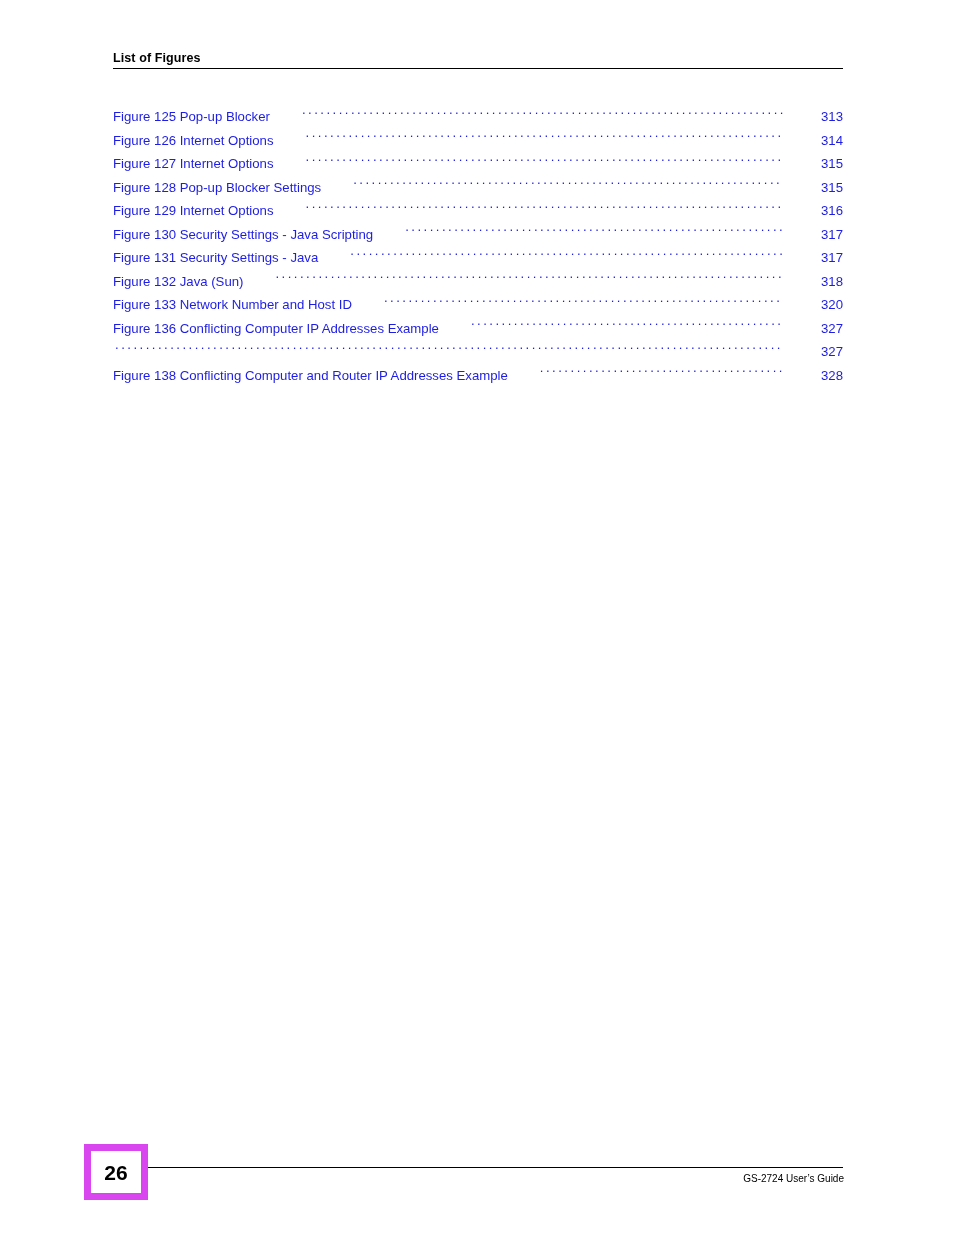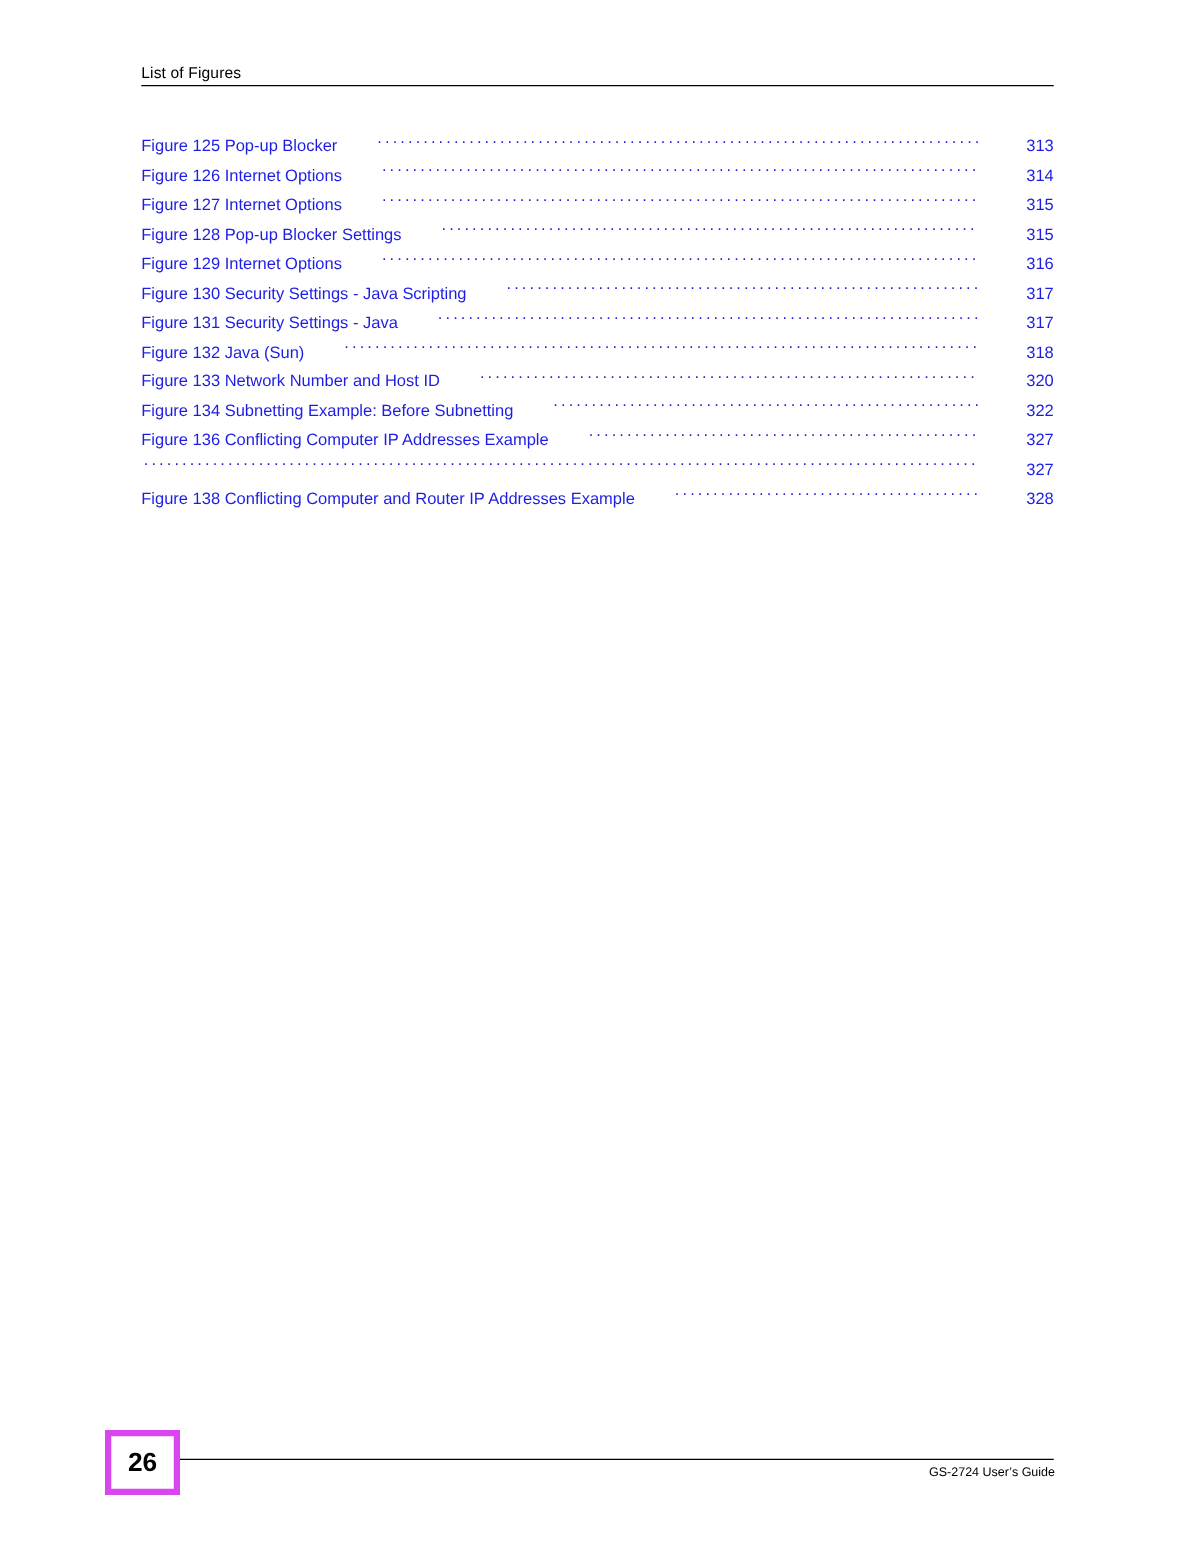--- a/index.html
+++ b/index.html
@@ -27,20 +27,21 @@
     left: 113px;
     top: 50px;
     width: 730px;
   }
   .header-title {
     font-size: 12.5px;
     color: #000000;
     line-height: 16px;
     letter-spacing: 0.1px;
     white-space: nowrap;
+    font-weight: bold;
   }
   .header-rule {
     margin-top: 2px;
     width: 730px;
     height: 0;
     border-top: 1.6px solid #000000;
   }
 
   
   .toc {
@@ -94,21 +95,21 @@
     top: 1144px;
     width: 760px;
     height: 50px;
   }
   .footer-pagebox {
     position: absolute;
     left: 0;
     top: 0;
     width: 50px;
     height: 42px;
-    border: 5px solid #d946ef;
+    border: 7px solid #d946ef;
     display: flex;
     align-items: center;
     justify-content: center;
     background: #ffffff;
     z-index: 2;
   }
   .footer-pagenum {
     font-size: 21px;
     font-weight: bold;
     color: #000000;
@@ -181,25 +182,20 @@
       </div>
       <div class="toc-entry">
         <span class="toc-label">Figure 132 Java (Sun)</span>
         <span class="toc-leader"></span>
         <span class="toc-page">318</span>
       </div>
       <div class="toc-entry">
         <span class="toc-label">Figure 133 Network Number and Host ID</span>
         <span class="toc-leader"></span>
         <span class="toc-page">320</span>
-      </div>
-      <div class="toc-entry">
-        <span class="toc-label">Figure 134 Subnetting Example: Before Subnetting</span>
-        <span class="toc-leader"></span>
-        <span class="toc-page">322</span>
       </div>
       <div class="toc-entry">
         <span class="toc-label">Figure 136 Conflicting Computer IP Addresses Example</span>
         <span class="toc-leader"></span>
         <span class="toc-page">327</span>
       </div>
       <div class="toc-entry">
         <span class="toc-leader"></span>
         <span class="toc-page">327</span>
       </div>

